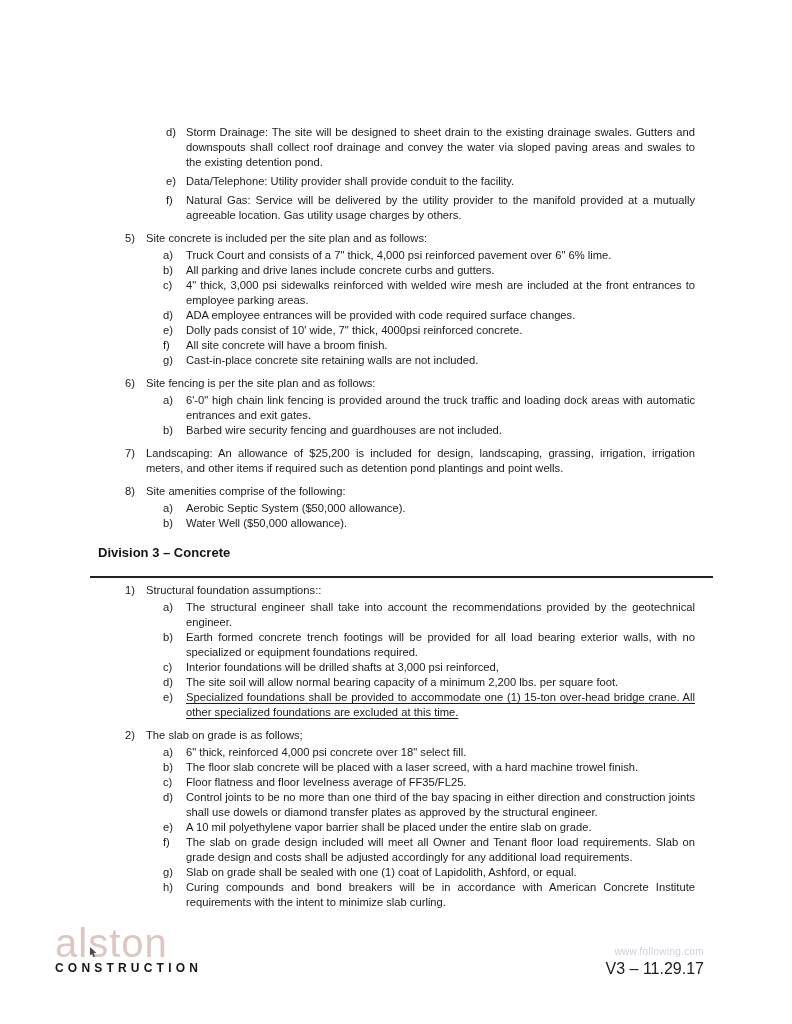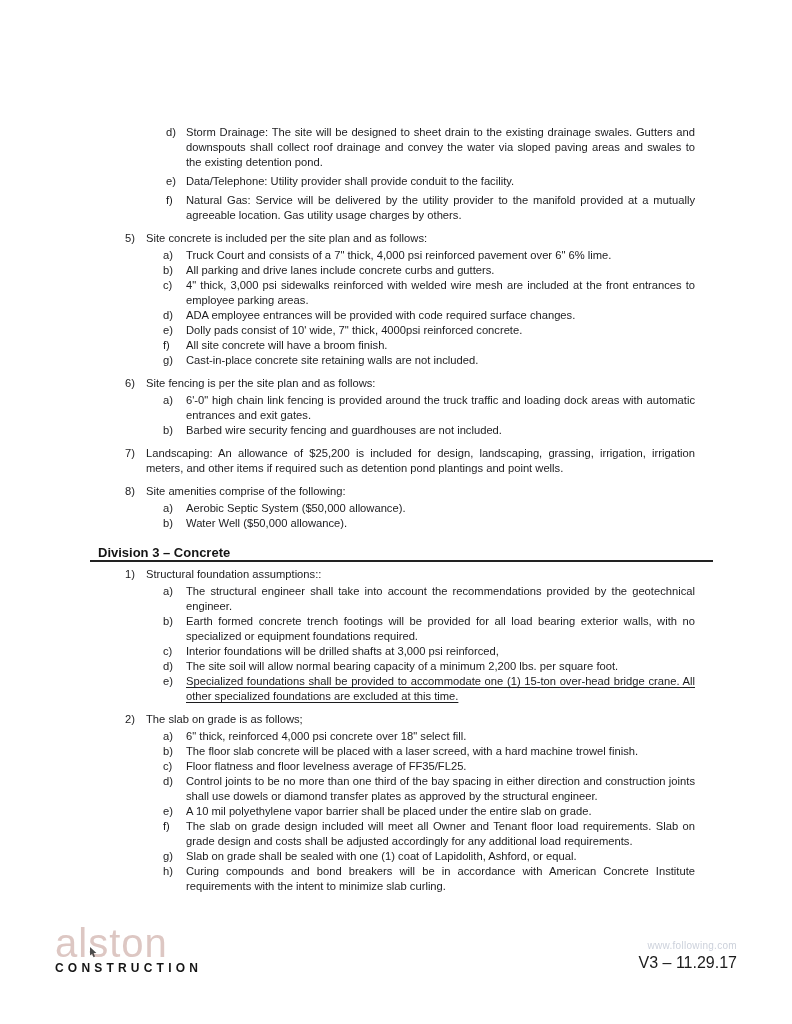--- a/index.html
+++ b/index.html
@@ -38,38 +38,38 @@
   .top-list .marker{width:20px;}
   .top-list .sub-item + .sub-item{margin-top:4px;}
 
   .underlined .text{
     text-decoration:underline;
     text-underline-offset:2px;
   }
 
   .division-heading{
     margin:14px 0 0 0;
-    padding-bottom:0;
+    padding-bottom:16px;
     font-size:13px;
     font-weight:bold;
     color:#141414;
     border-bottom:2px solid #222;
     
     margin-left:-8px;margin-right:-18px;
     padding-left:8px;
   }
   .division-block .num-section:first-of-type{margin-top:5px;}
 
   
   .footer{
     position:absolute;
-    left:55px;right:55px;top:926px;
+    left:55px;right:88px;top:926px;
     display:flex;
     justify-content:space-between;
-    align-items:flex-start;
+    align-items:flex-end;
   }
   .logo{position:relative;}
   .logo-word{
     font-size:40px;
     line-height:34px;
     letter-spacing:1px;
     color:#ddc7c3;
     font-weight:400;
   }
   .logo-sub{

